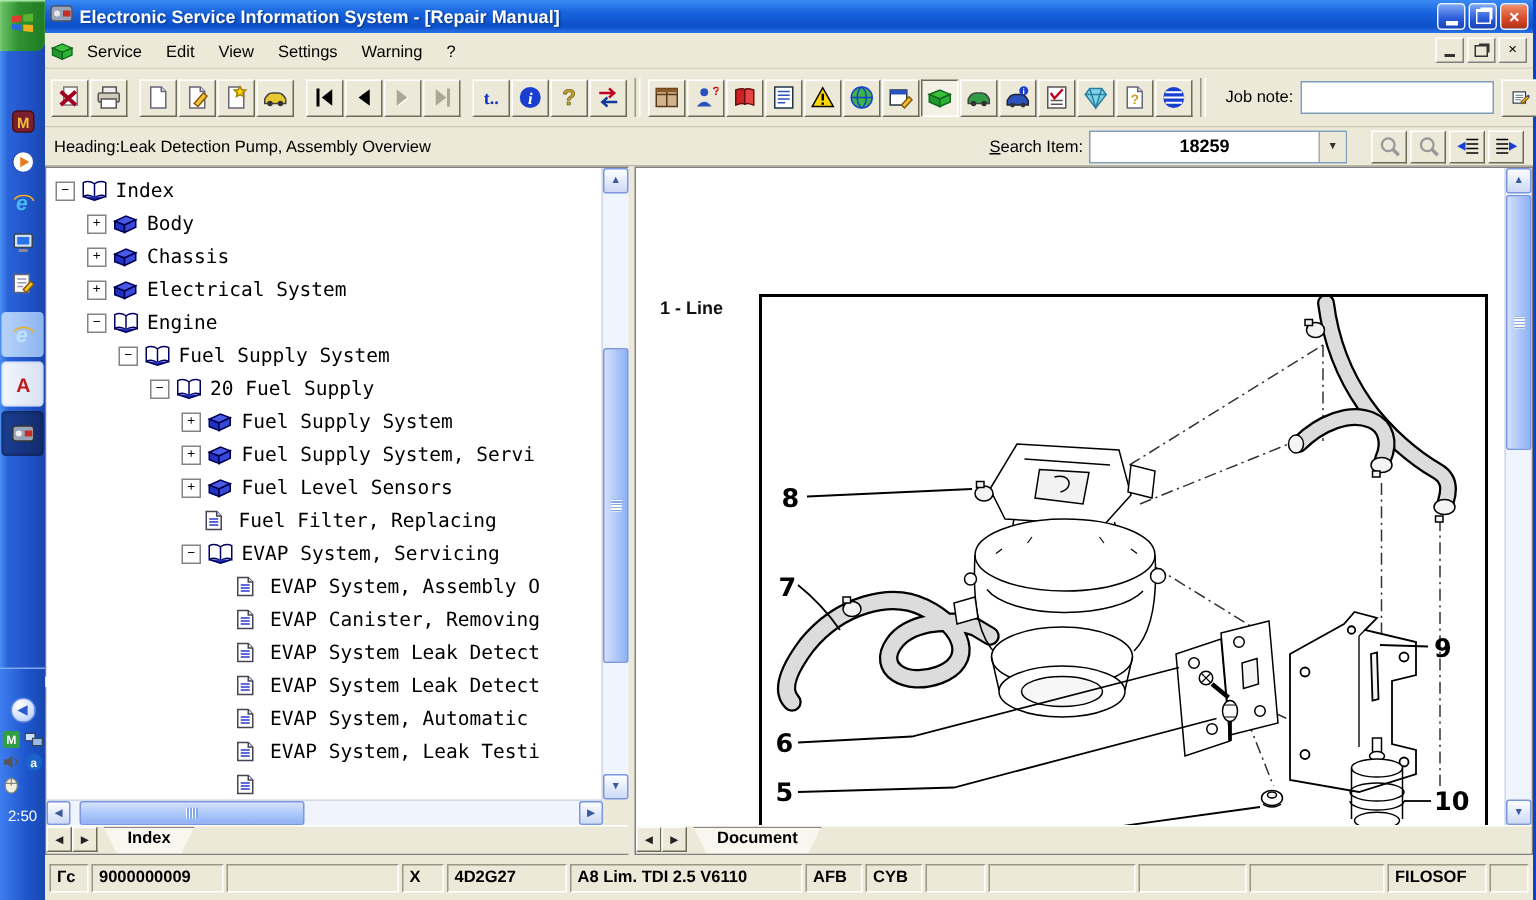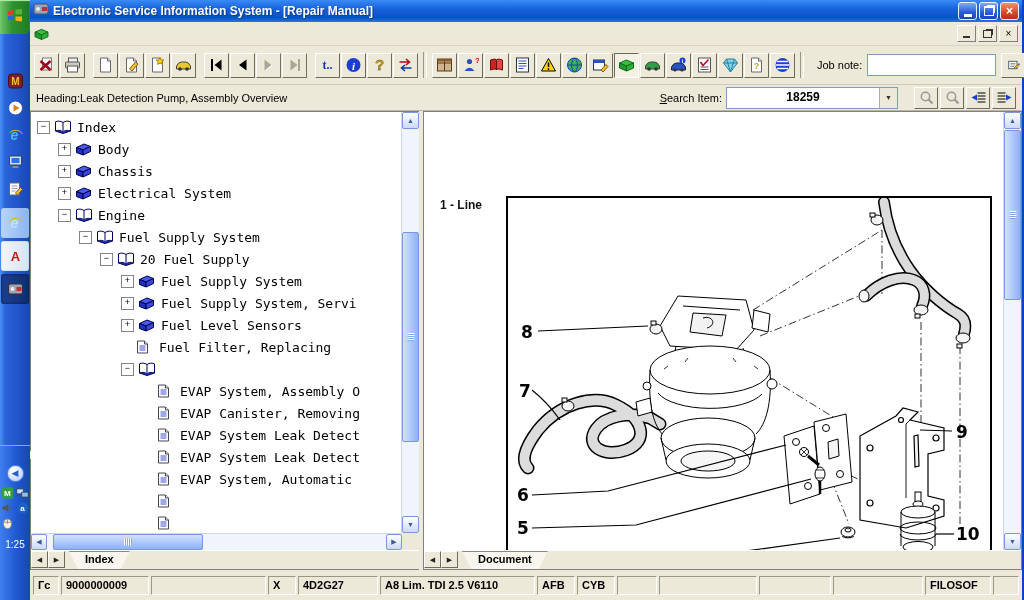--- a/index.html
+++ b/index.html
@@ -226,21 +226,21 @@
               <text x="8" y="12" font-size="10" font-weight="bold" fill="#fff" text-anchor="middle">a</text>
             </svg>
           </span>
           <span class="tray-ic">
             <svg width="17" height="16" viewBox="0 0 16 16">
               <ellipse cx="8" cy="9" rx="5" ry="6" fill="#f4f0e0" stroke="#887"></ellipse>
               <path d="M8 3 V9 M3 7 H13" stroke="#887"></path>
             </svg>
           </span>
         </div>
-      <div class="tray-clock">1:25</div>
+      <div class="tray-clock">2:50</div>
     </div>
   </div>
 
   <div class="app">
 
     <div class="titlebar">
       <span class="app-icon">
         <svg width="16" height="14" viewBox="0 0 16 14">
             <rect x="1" y="2" width="14" height="10" rx="2" fill="#9aa4b8" stroke="#4a5468"></rect>
             <circle cx="5" cy="7" r="2" fill="#e8e8e8"></circle>
@@ -262,20 +262,21 @@
     </div>
 
     <div class="menubar">
       <span class="child-icon">
         <svg width="15" height="13" viewBox="0 0 16 14">
             <path d="M1 5.5 L8 2.5 L15 5.5 L8 8.5 Z" fill="#39c13d" stroke="#14691f"></path>
             <path d="M1 5.5 V10.5 L8 13.5 V8.5 Z" fill="#1f9a2f" stroke="#14691f"></path>
             <path d="M15 5.5 V10.5 L8 13.5 V8.5 Z" fill="#2cb337" stroke="#14691f"></path>
           </svg>
       </span>
+      <span id="menuitems"><span class="menu-item">Service</span><span class="menu-item">Edit</span><span class="menu-item">View</span><span class="menu-item">Settings</span><span class="menu-item">Warning</span><span class="menu-item">?</span></span>
       <span class="menu-spacer"></span>
       <span class="mdi-btn">
           <span class="mdi-min"></span>
         </span>
       <span class="mdi-btn">
           <span class="mdi-restore"></span>
         </span>
       <span class="mdi-btn">×</span>
     </div>
 
@@ -657,20 +658,21 @@
               <div class="tree-row">
                 <span class="tree-indent" style="width: 90px;"></span>
                 <span class="tree-toggle">−</span>
                 <span class="tree-icon">
                   <svg width="18" height="14" viewBox="0 0 17 14">
                     <path d="M8.5 2.5 C6 0.8 3 0.8 1 1.8 V11 C3 10 6 10 8.5 11.8 C11 10 14 10 16 11 V1.8 C14 0.8 11 0.8 8.5 2.5 Z" fill="#fff" stroke="#000060"></path>
                     <path d="M8.5 2.5 V11.8" stroke="#000060"></path>
                     <path d="M1 11 L8.5 13.5 L16 11" fill="#2030b0" stroke="#000060"></path>
                   </svg>
                 </span>
+                <span class="tree-label">EVAP System, Servicing</span>
               </div>
               <div class="tree-row">
                 <span class="tree-indent" style="width: 111px;"></span>
                 <span class="tree-toggle-spacer"></span>
                 <span class="tree-icon">
                   <svg width="13" height="14" viewBox="0 0 12 14">
                     <path d="M1 1 H8 L11 4 V13 H1 Z" fill="#fff" stroke="#445"></path>
                     <path d="M8 1 V4 H11" fill="#e8e8f0" stroke="#445"></path>
                     <path d="M3 6 H9 M3 8 H9 M3 10 H9" stroke="#2a3ad0" stroke-width="0.9"></path>
                   </svg>
@@ -728,20 +730,21 @@
               <div class="tree-row">
                 <span class="tree-indent" style="width: 111px;"></span>
                 <span class="tree-toggle-spacer"></span>
                 <span class="tree-icon">
                   <svg width="13" height="14" viewBox="0 0 12 14">
                     <path d="M1 1 H8 L11 4 V13 H1 Z" fill="#fff" stroke="#445"></path>
                     <path d="M8 1 V4 H11" fill="#e8e8f0" stroke="#445"></path>
                     <path d="M3 6 H9 M3 8 H9 M3 10 H9" stroke="#2a3ad0" stroke-width="0.9"></path>
                   </svg>
                 </span>
+                <span class="tree-label">EVAP System, Leak Testi</span>
               </div>
               <div class="tree-row selected">
                 <span class="tree-indent" style="width: 111px;"></span>
                 <span class="tree-toggle-spacer"></span>
                 <span class="tree-icon">
                   <svg width="13" height="14" viewBox="0 0 12 14">
                     <path d="M1 1 H8 L11 4 V13 H1 Z" fill="#fff" stroke="#445"></path>
                     <path d="M8 1 V4 H11" fill="#e8e8f0" stroke="#445"></path>
                     <path d="M3 6 H9 M3 8 H9 M3 10 H9" stroke="#2a3ad0" stroke-width="0.9"></path>
                   </svg>

